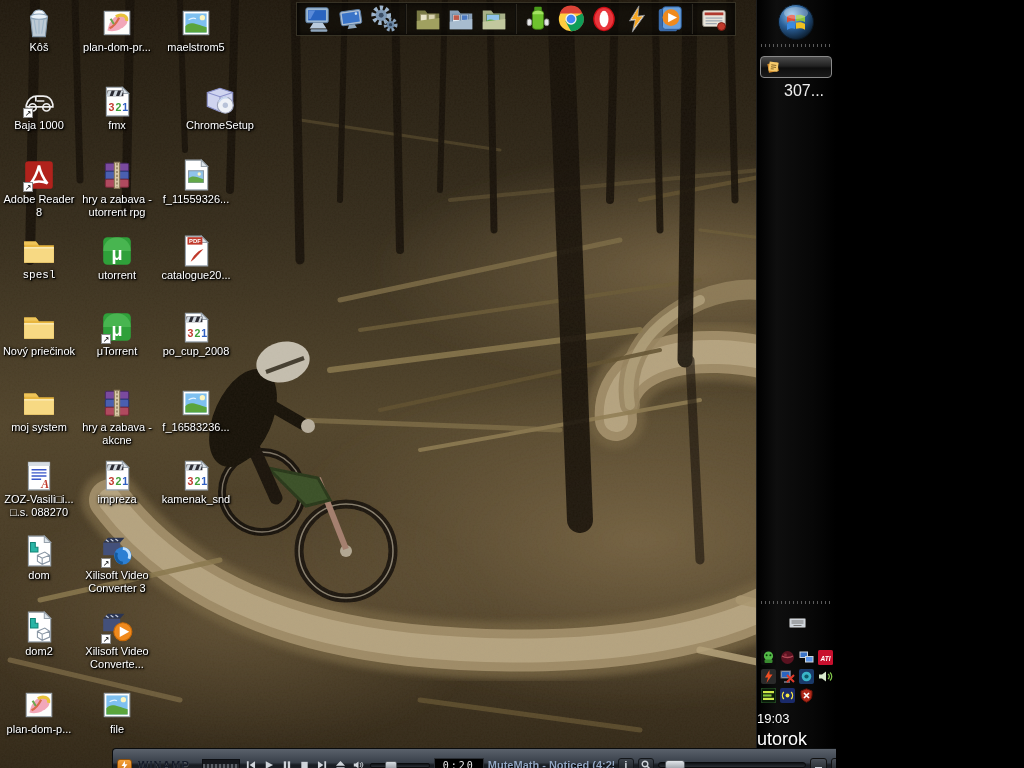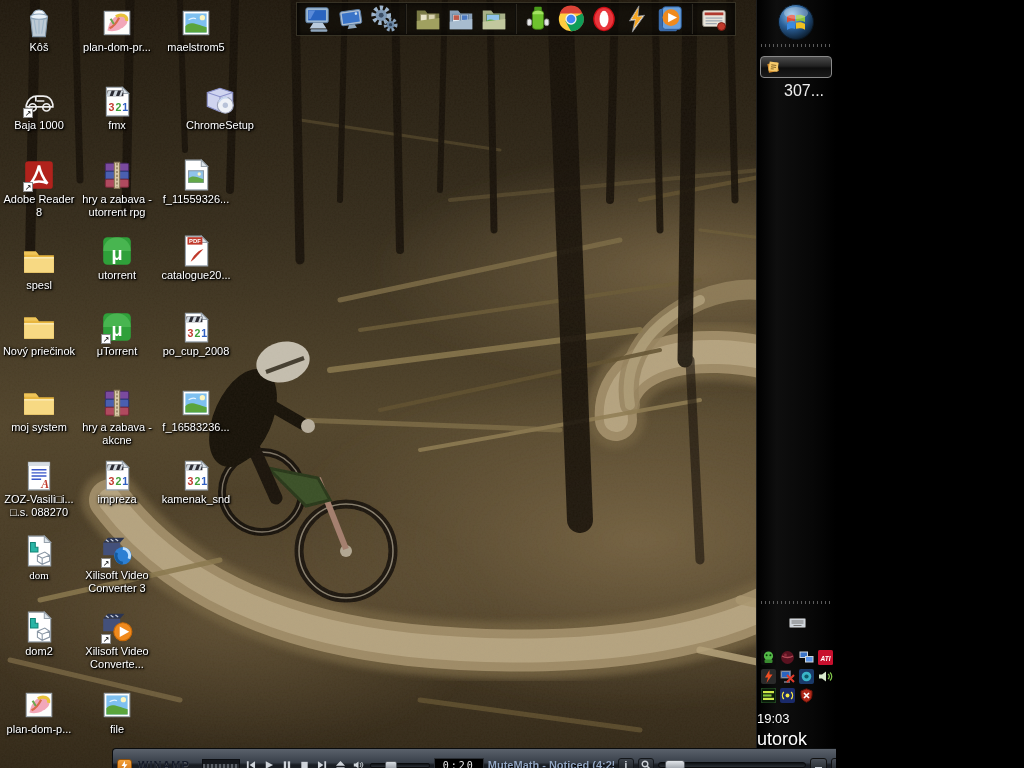--- a/index.html
+++ b/index.html
@@ -318,21 +318,21 @@
           <svg viewBox="0 0 32 32">
             <path d="M6 2 L21 2 L27 8 L27 30 L6 30 Z" fill="#fff" stroke="#9aa4ad"></path>
             <path d="M21 2 L21 8 L27 8 Z" fill="#dce4ea" stroke="#9aa4ad"></path>
             <rect x="9" y="12" width="14" height="11" fill="#8fc3ea" stroke="#8898a6"></rect>
             <path d="M9 19 C13 16 17 18 23 20 L23 23 L9 23 Z" fill="#63a848"></path>
             <circle cx="19" cy="15" r="1.6" fill="#fdf6c2"></circle>
           </svg>
         </div>
         <div class="lbl">f_11559326...</div>
       </div>
-      <div class="desk-icon" style="left: 0px; top: 244px;">
+      <div class="desk-icon" style="left: 0px; top: 234px; font-family: Liberation Mono, monospace;">
         <div class="ic">
           <svg viewBox="0 0 32 32">
             <path d="M2 7 L13 7 L16 10.5 L30 10.5 L30 27 L2 27 Z" fill="#e8b63f"></path>
             <path d="M2 13 L30 13 L30 27 L2 27 Z" fill="#f7d983"></path>
             <path d="M2 13 L30 13" stroke="#fae9b0" stroke-width="1.5"></path>
             <path d="M2 7 L13 7 L15.5 10 L2 10 Z" fill="#efc55a"></path>
           </svg>
         </div>
         <div class="lbl">spesl</div>
       </div>
@@ -463,21 +463,21 @@
             <path d="M21 3 L21 9 L27 9 Z" fill="#dce4ea" stroke="#98a2ac"></path>
             <rect x="7" y="6" width="15" height="5.5" fill="#2b2b33"></rect>
             <path d="M8 6 l3 0 l-2 5.5 l-3 0 Z M14 6 l3 0 l-2 5.5 l-3 0 Z M20 6 l2 0 l-2 5.5 l-2 0 Z" fill="#cfd6dd"></path>
             <text x="8" y="25.5" font-size="10" font-weight="bold" fill="#c23a2f" font-family="sans-serif">3</text>
             <text x="14.5" y="25.5" font-size="10" font-weight="bold" fill="#3fa03a" font-family="sans-serif">2</text>
             <text x="21" y="25.5" font-size="10" font-weight="bold" fill="#2f5fc2" font-family="sans-serif">1</text>
           </svg>
         </div>
         <div class="lbl">kamenak_snd</div>
       </div>
-      <div class="desk-icon" style="left: 0px; top: 534px; font-family: Liberation Serif, serif;">
+      <div class="desk-icon" style="left: 0px; top: 534px;">
         <div class="ic">
           <svg viewBox="0 0 32 32">
             <path d="M6 2 L21 2 L27 8 L27 30 L6 30 Z" fill="#fff" stroke="#98a2ac"></path>
             <path d="M21 2 L21 8 L27 8 Z" fill="#dce4ea" stroke="#98a2ac"></path>
             <path d="M8 8 L8 17 L15 17 L15 12.5 L12.5 12.5 L12.5 8 Z" fill="#2ab5a5" stroke="#128577"></path>
             <g stroke="#8a97a5" fill="none" stroke-width="1">
               <path d="M14.5 20 L21.5 17 L26 20 L26 25.5 L19 28.5 L14.5 25.5 Z M14.5 20 L19 22.8 L26 20 M19 22.8 L19 28.5"></path>
             </g>
           </svg>
         </div>

